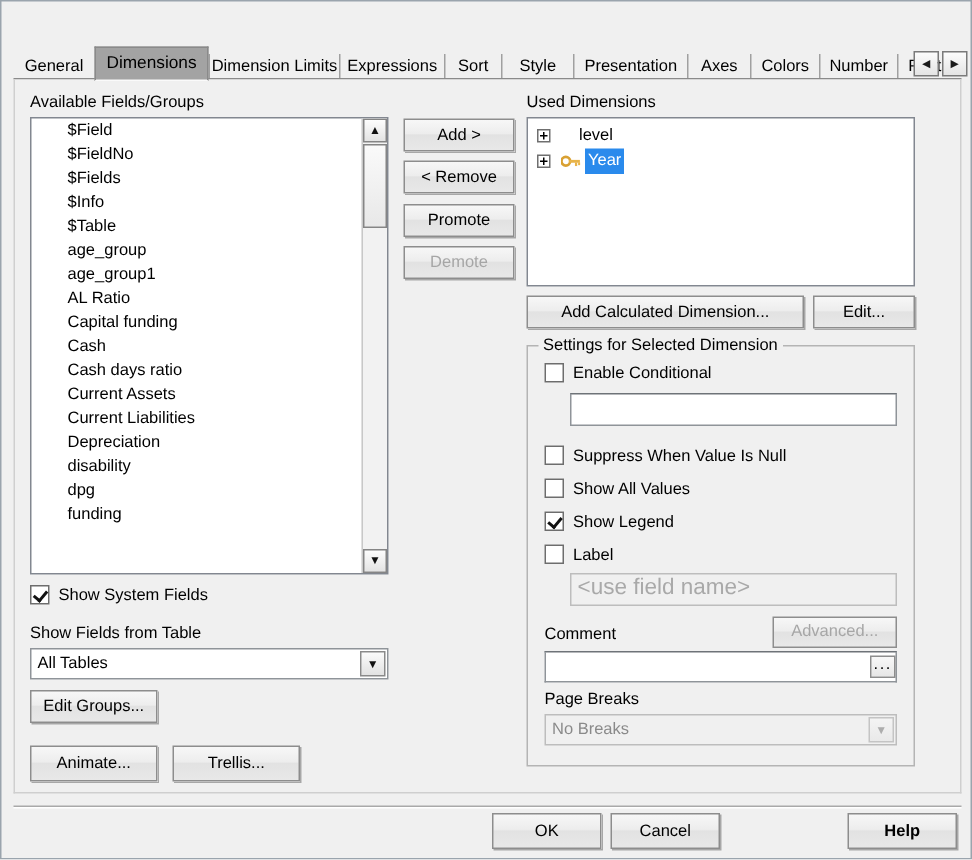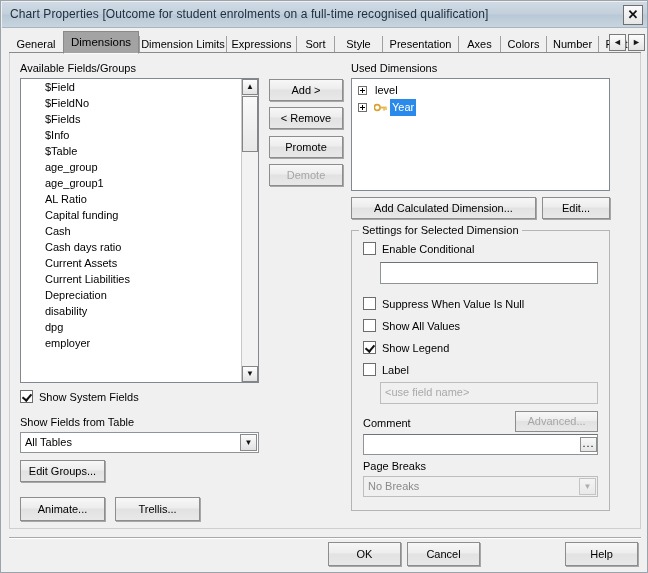--- a/index.html
+++ b/index.html
@@ -256,21 +256,21 @@
   }
   .expander:after {
     content: "";
     position: absolute;
     left: 3px; top: 1px;
     width: 1px; height: 5px;
     background: #000;
   }
   .tree-label {
     display: inline-block;
-    margin-left: 15px;
+    margin-left: 26px;
     padding: 0 2px;
   }
   .tree-label.selected {
     background: #2a8aec;
     color: #ffffff;
   }
   .key-icon {
     position: absolute;
     left: 22px;
     top: 3px;
@@ -348,21 +348,21 @@
     transform: rotate(40deg);
   }
 
   
   .textinput {
     position: absolute;
     background: #ffffff;
     border: 1px solid #8f9499;
     border-top-color: #6e7378;
     box-sizing: border-box;
-    font-size: 11px;
+    font-size: 15px;
     line-height: 18px;
     padding-left: 4px;
     color: #000;
     overflow: hidden;
     white-space: nowrap;
   }
   .textinput.disabled {
     background: #f0f0f0;
     color: #a9a9a9;
     border-color: #bdbdbd;
@@ -436,26 +436,20 @@
     width: 632px;
     height: 1px;
     background: #ffffff;
   }
 </style>
 </head>
 <body>
 
 <div id="dialog">
 
-  <div id="titlebar">
-    <div id="title-text">Chart Properties [Outcome for student enrolments on a full-time recognised qualification]</div>
-    <div id="close-button">
-      <span class="glyph">✕</span>
-    </div>
-  </div>
 
   <div id="tabstrip">
     <div class="tab flat first" style="left:0px;width:54px;">General</div>
     <div class="tab active" style="left:54px;width:76px;">Dimensions</div>
     <div class="tab flat" style="left:130px;width:87px;">Dimension Limits</div>
     <div class="tab flat" style="left:217px;width:70px;">Expressions</div>
     <div class="tab flat" style="left:287px;width:38px;">Sort</div>
     <div class="tab flat" style="left:325px;width:48px;">Style</div>
     <div class="tab flat" style="left:373px;width:76px;">Presentation</div>
     <div class="tab flat" style="left:449px;width:42px;">Axes</div>
@@ -487,21 +481,21 @@
         <div class="listrow"><span class="indent">age_group1</span></div>
         <div class="listrow"><span class="indent">AL Ratio</span></div>
         <div class="listrow"><span class="indent">Capital funding</span></div>
         <div class="listrow"><span class="indent">Cash</span></div>
         <div class="listrow"><span class="indent">Cash days ratio</span></div>
         <div class="listrow"><span class="indent">Current Assets</span></div>
         <div class="listrow"><span class="indent">Current Liabilities</span></div>
         <div class="listrow"><span class="indent">Depreciation</span></div>
         <div class="listrow"><span class="indent">disability</span></div>
         <div class="listrow"><span class="indent">dpg</span></div>
-        <div class="listrow"><span class="indent">employer</span></div>
+        <div class="listrow"><span class="indent">funding</span></div>
       </div>
       <div class="vscroll">
         <div class="sbtn up">▲</div>
         <div class="thumb"></div>
         <div class="sbtn down">▼</div>
       </div>
     </div>
 
     <div class="btn" style="left:259px; top:26px;  width:74px; height:22px; line-height:20px;">Add &gt;</div>
     <div class="btn" style="left:259px; top:54px;  width:74px; height:22px; line-height:20px;">&lt; Remove</div>
@@ -593,15 +587,15 @@
     <div class="btn" style="left:10px;  top:444px; width:85px; height:24px; line-height:22px;">Animate...</div>
     <div class="btn" style="left:105px; top:444px; width:85px; height:24px; line-height:22px;">Trellis...</div>
 
   </div>
 
   <div id="footer-sep"></div>
   <div id="footer-sep2"></div>
 
   <div class="btn" style="left:327px; top:541px; width:73px; height:24px; line-height:22px;">OK</div>
   <div class="btn" style="left:406px; top:541px; width:73px; height:24px; line-height:22px;">Cancel</div>
-  <div class="btn" style="left:564px; top:541px; width:73px; height:24px; line-height:22px;">Help</div>
+  <div class="btn" style="left:564px; top:541px; width:73px; height:24px; line-height:22px;font-weight:bold;">Help</div>
 
 </div>
 
 </body></html>

